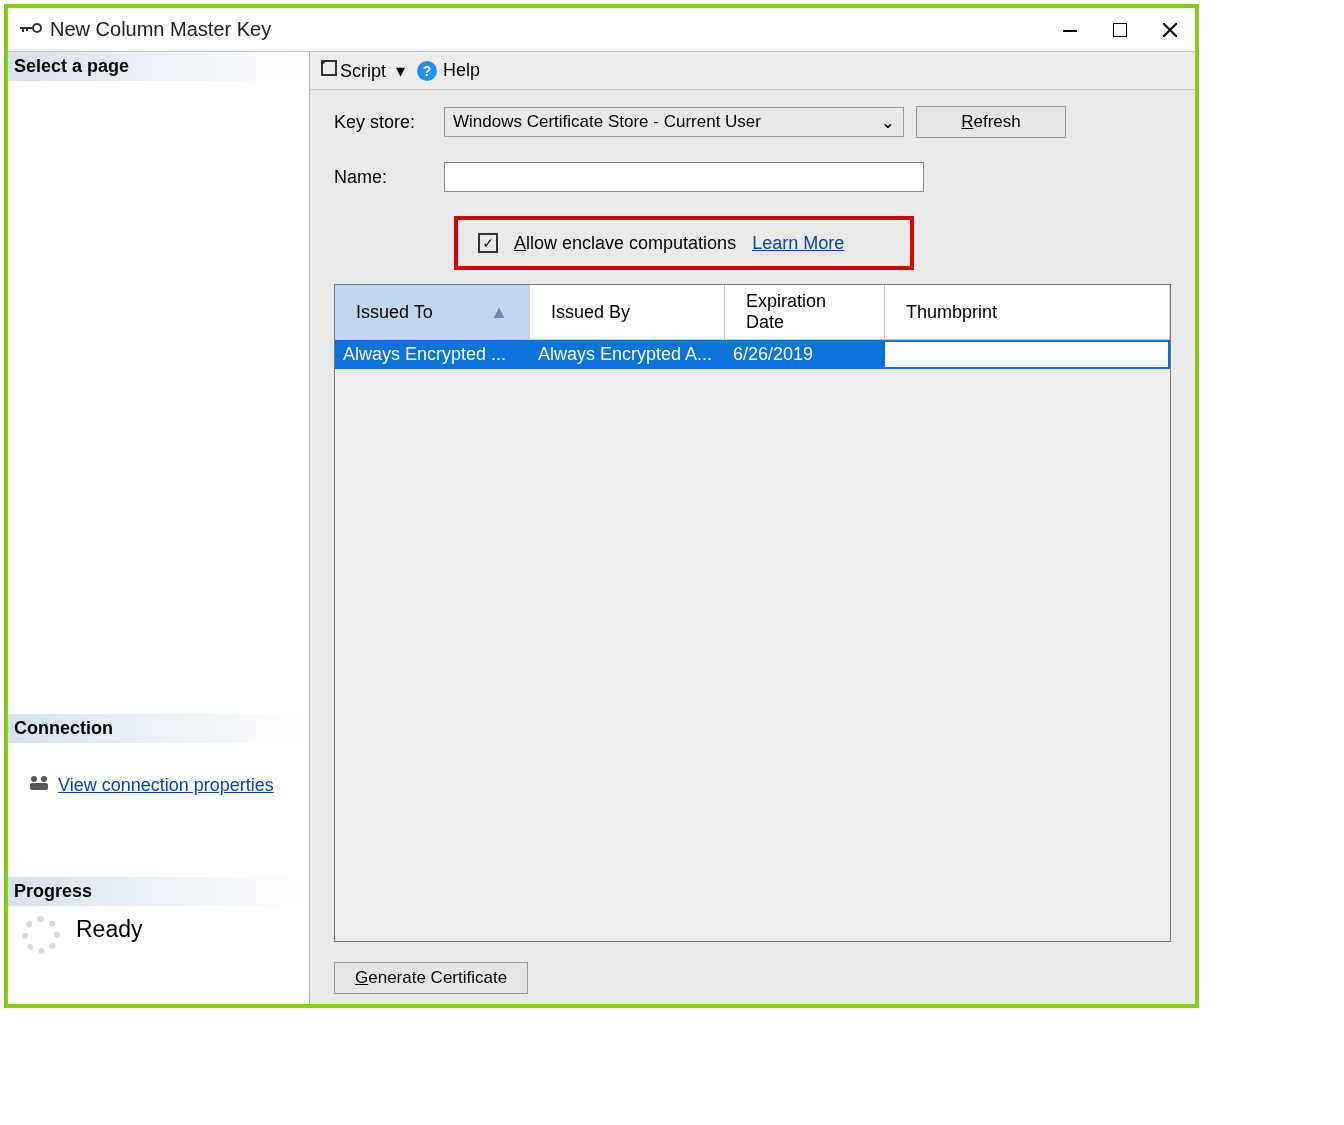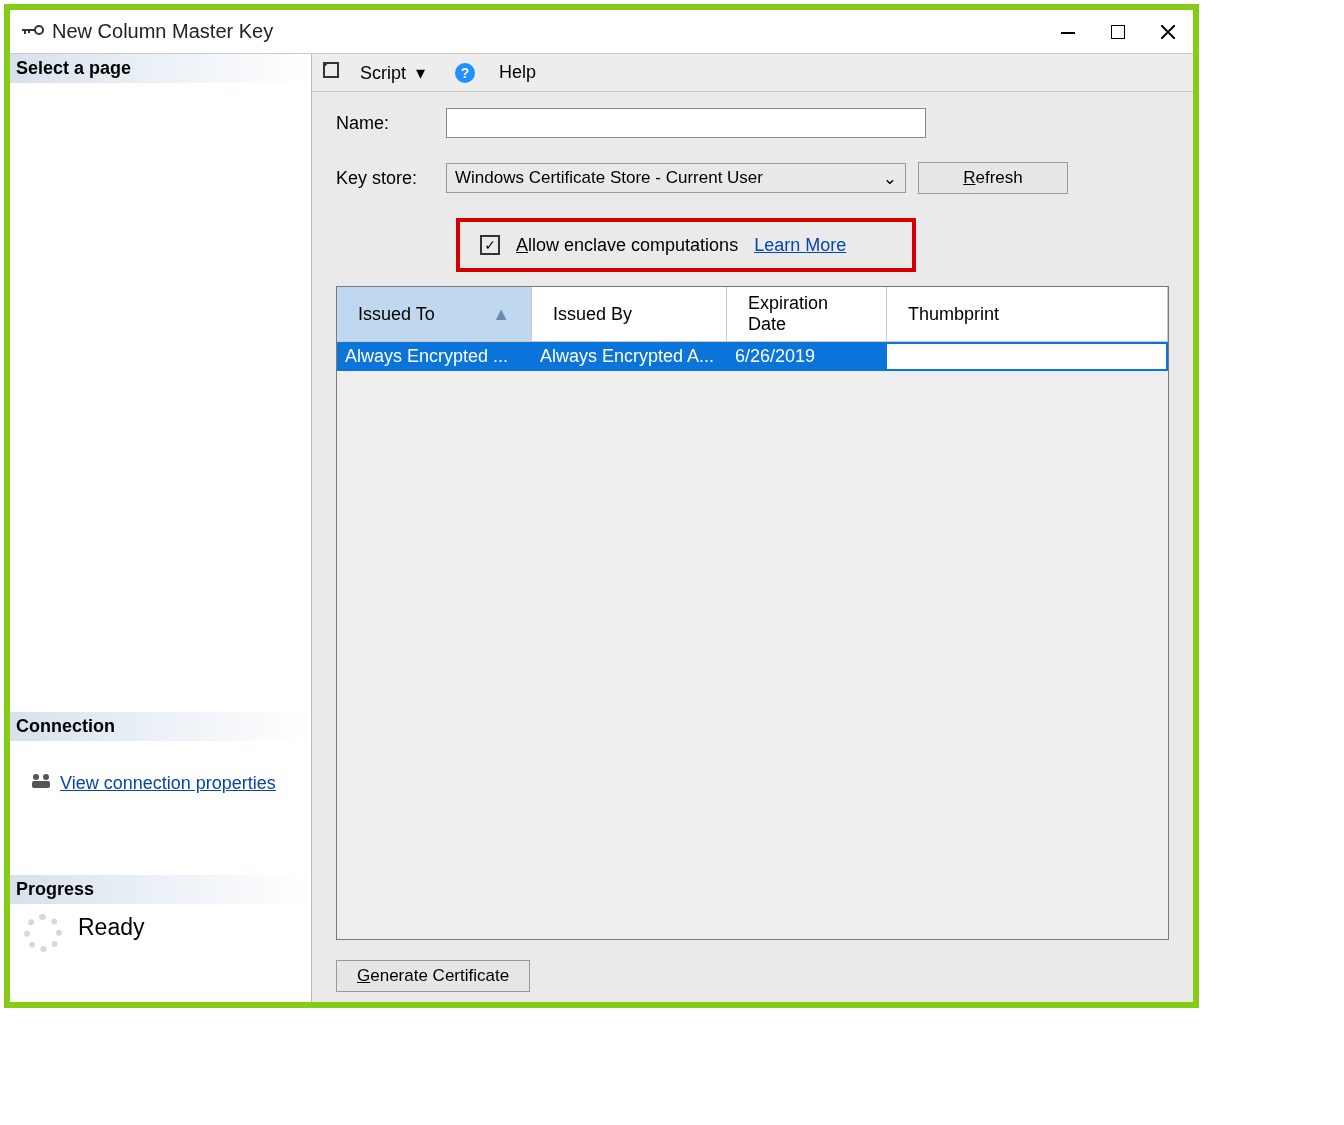--- a/index.html
+++ b/index.html
@@ -1,20 +1,20 @@
 <!DOCTYPE html>
 <html><head>
 <meta charset="utf-8">
 <style>
   * { box-sizing: border-box; font-family: "Segoe UI", Tahoma, sans-serif; }
   html, body { margin:0; padding:0; }
   body { background:#fff; }
   .window {
     width:1195px; height:1004px;
-    border:6px solid #84cc16;
+    border:4px solid #84cc16;
     display:flex; flex-direction:column;
     background:#14b8a6;
     margin:4px;
   }
   .titlebar {
     height:44px; display:flex; align-items:center;
     padding:0 0 0 12px;
     border-bottom:1px solid #ccc;
     background:#fff;
   }
@@ -45,21 +45,21 @@
   .conn-link-row { display:flex; align-items:center; gap:8px; padding:0 20px; margin-top:30px; }
   .progress-row { display:flex; align-items:flex-start; gap:16px; padding:10px 14px; font-size:23px;}
   .spinner {
     width:38px; height:38px; border-radius:50%;
     border:6px dotted #d8d8d8;
   }
   .main {
     flex:1; display:flex; flex-direction:column; background:#eaeaea; min-width:0;
   }
   .toolbar {
-    height:38px; display:flex; align-items:center; gap:20px;
+    height:38px; display:flex; align-items:center; gap:2px;
     padding:0 10px; background:#ededed; border-bottom:1px solid #c7c7c7;
     font-size:18px;
   }
   .toolbar .helpbadge {
     width:20px;height:20px;border-radius:50%;background:#1e90ff;color:#fff;
     display:inline-flex;align-items:center;justify-content:center;font-size:14px;font-weight:bold;
     margin-left:10px; margin-right:4px;
   }
   .content { flex:1; padding:16px 24px 0 24px; display:flex; flex-direction:column; min-height:0;}
   .form-row { display:flex; align-items:center; margin-bottom:24px; font-size:18px;}
@@ -180,32 +180,32 @@
               <rect x="2" y="2" width="14" height="14" fill="none" stroke="#333" stroke-width="2"></rect>
               <path d="M5 2 L2 5" stroke="#333" stroke-width="2"></path>
             </svg></span>
         <span><span>Script</span> &nbsp;▾</span>
         <span class="helpbadge">?</span>
         <span>Help</span>
       </div>
 
       <div class="content">
         <div class="form-row">
-          <span class="lbl">Name:</span>
-          <input class="text-input" value="" style="">
-        </div>
-        <div class="form-row">
           <span class="lbl">Key store:</span>
           <div class="select">
             <span>Windows Certificate Store - Current User</span>
             <span>⌄</span>
           </div>
           <div class="btn refresh-btn">
               <span><span class="under">R</span><span>efresh</span></span>
             </div>
+        </div>
+        <div class="form-row">
+          <span class="lbl">Name:</span>
+          <input class="text-input" value="" style="">
         </div>
 
         <div class="enclave-box">
           <span class="checkbox">
               <span class="mark">✓</span>
             </span>
           <span><span class="under">A</span><span>llow enclave computations</span></span>
           <a href="#" class="link">Learn More</a>
         </div>
 

